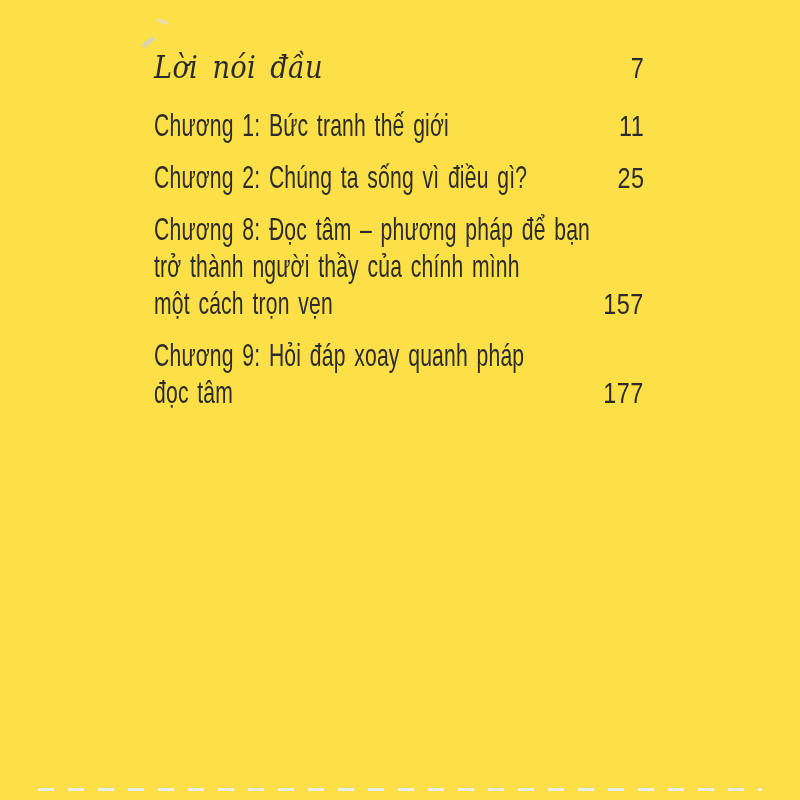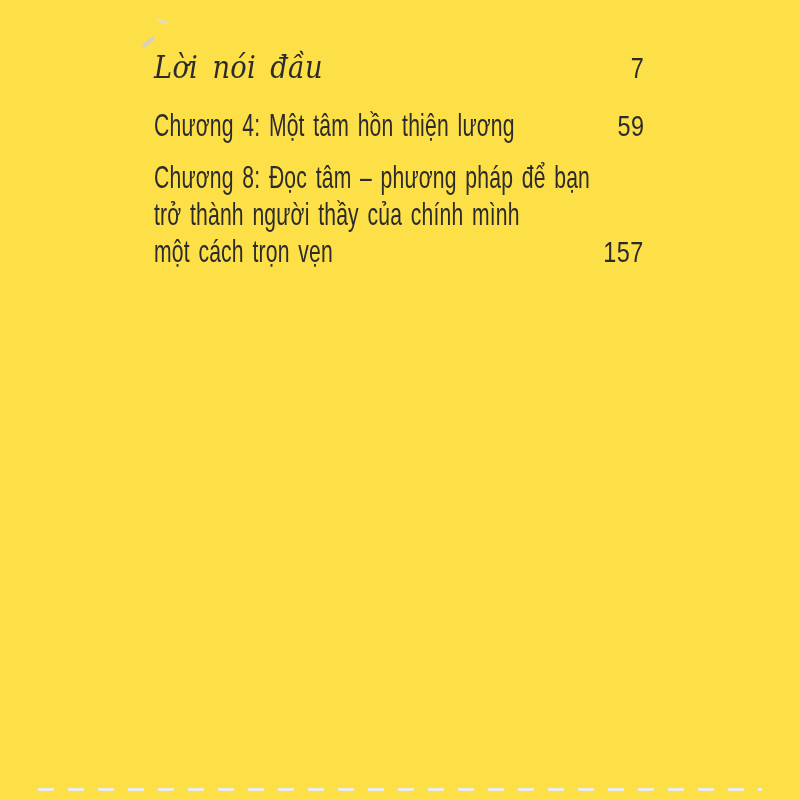--- a/index.html
+++ b/index.html
@@ -99,37 +99,46 @@
   <div class="smudge-a"></div>
   <div class="smudge-b"></div>
 
   <div class="toc">
 
     <div class="entry preface">
       <span class="title">Lời nói đầu</span>
       <span class="pageno">7</span>
     </div>
 
+    <div class="entry">
+      <span class="title">Chương 1: Bức tranh thế giới</span>
+      <span class="pageno">11</span>
+    </div>
+
+    <div class="entry">
+      <span class="title">Chương 2: Chúng ta sống vì điều gì?</span>
+      <span class="pageno">25</span>
+    </div>
 
 
-
-    <div class="entry">
-      <span class="title">Chương 4: Một tâm hồn thiện lương</span>
-      <span class="pageno">59</span>
-    </div>
 
 
 
 
     <div class="entry">
       <span class="title">Chương 8: Đọc tâm – phương pháp để bạn
 trở thành người thầy của chính mình
 một cách trọn vẹn</span>
       <span class="pageno">157</span>
     </div>
 
+    <div class="entry">
+      <span class="title">Chương 9: Hỏi đáp xoay quanh pháp
+đọc tâm</span>
+      <span class="pageno">177</span>
+    </div>
 
 
   </div>
 
   <div class="page-edge"></div>
 
 </div>
 
 </body></html>

